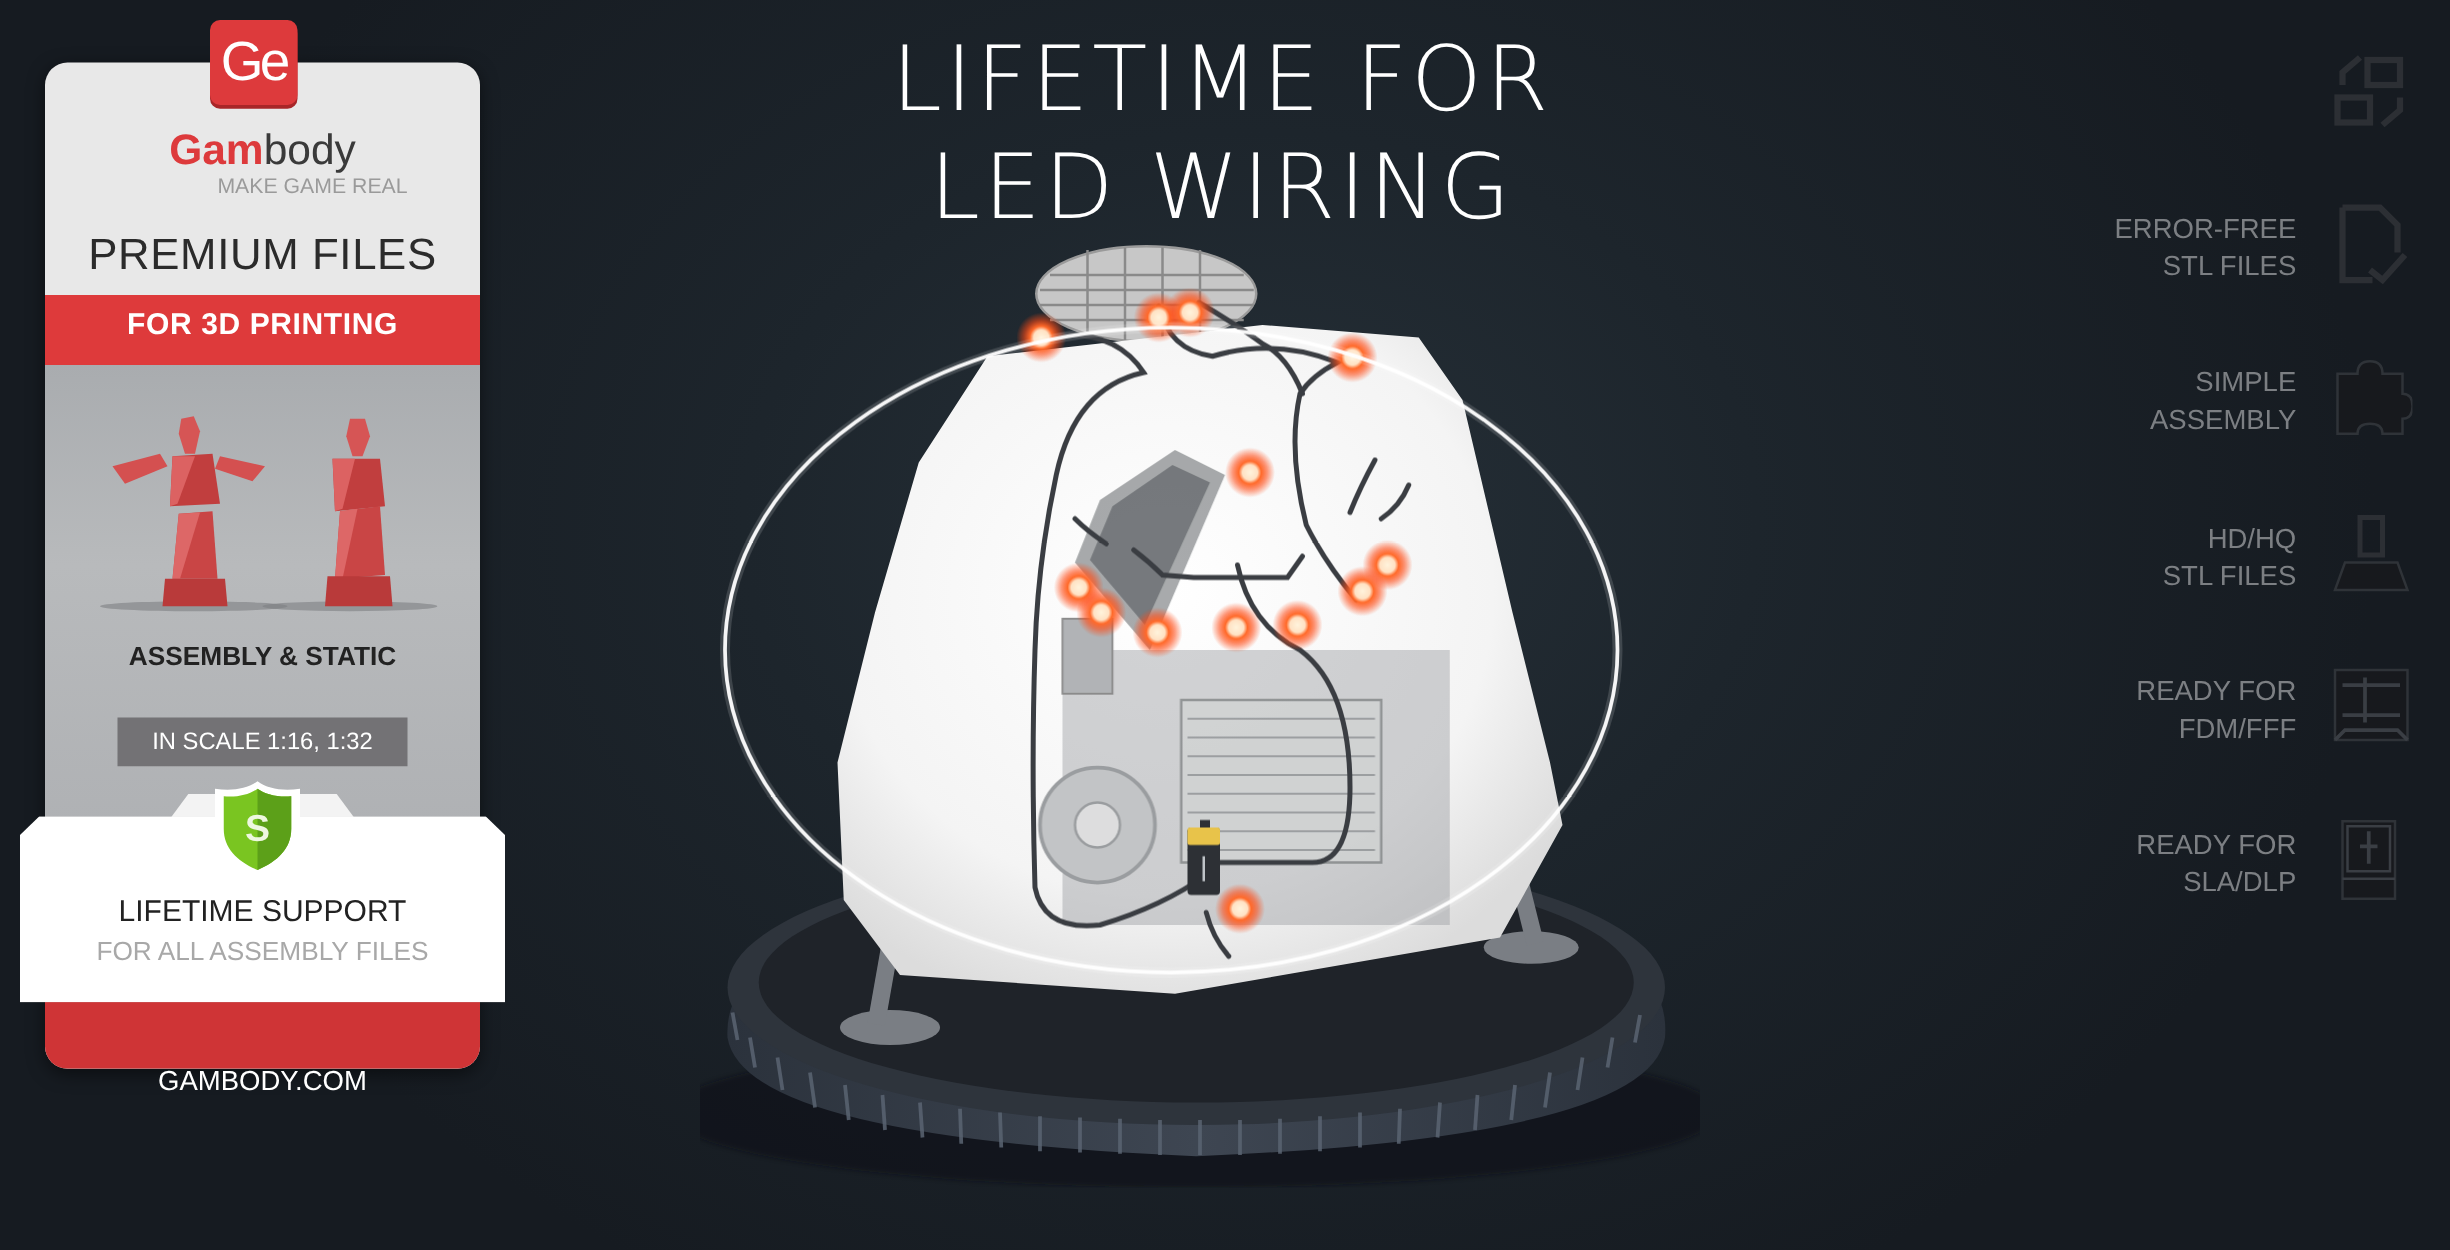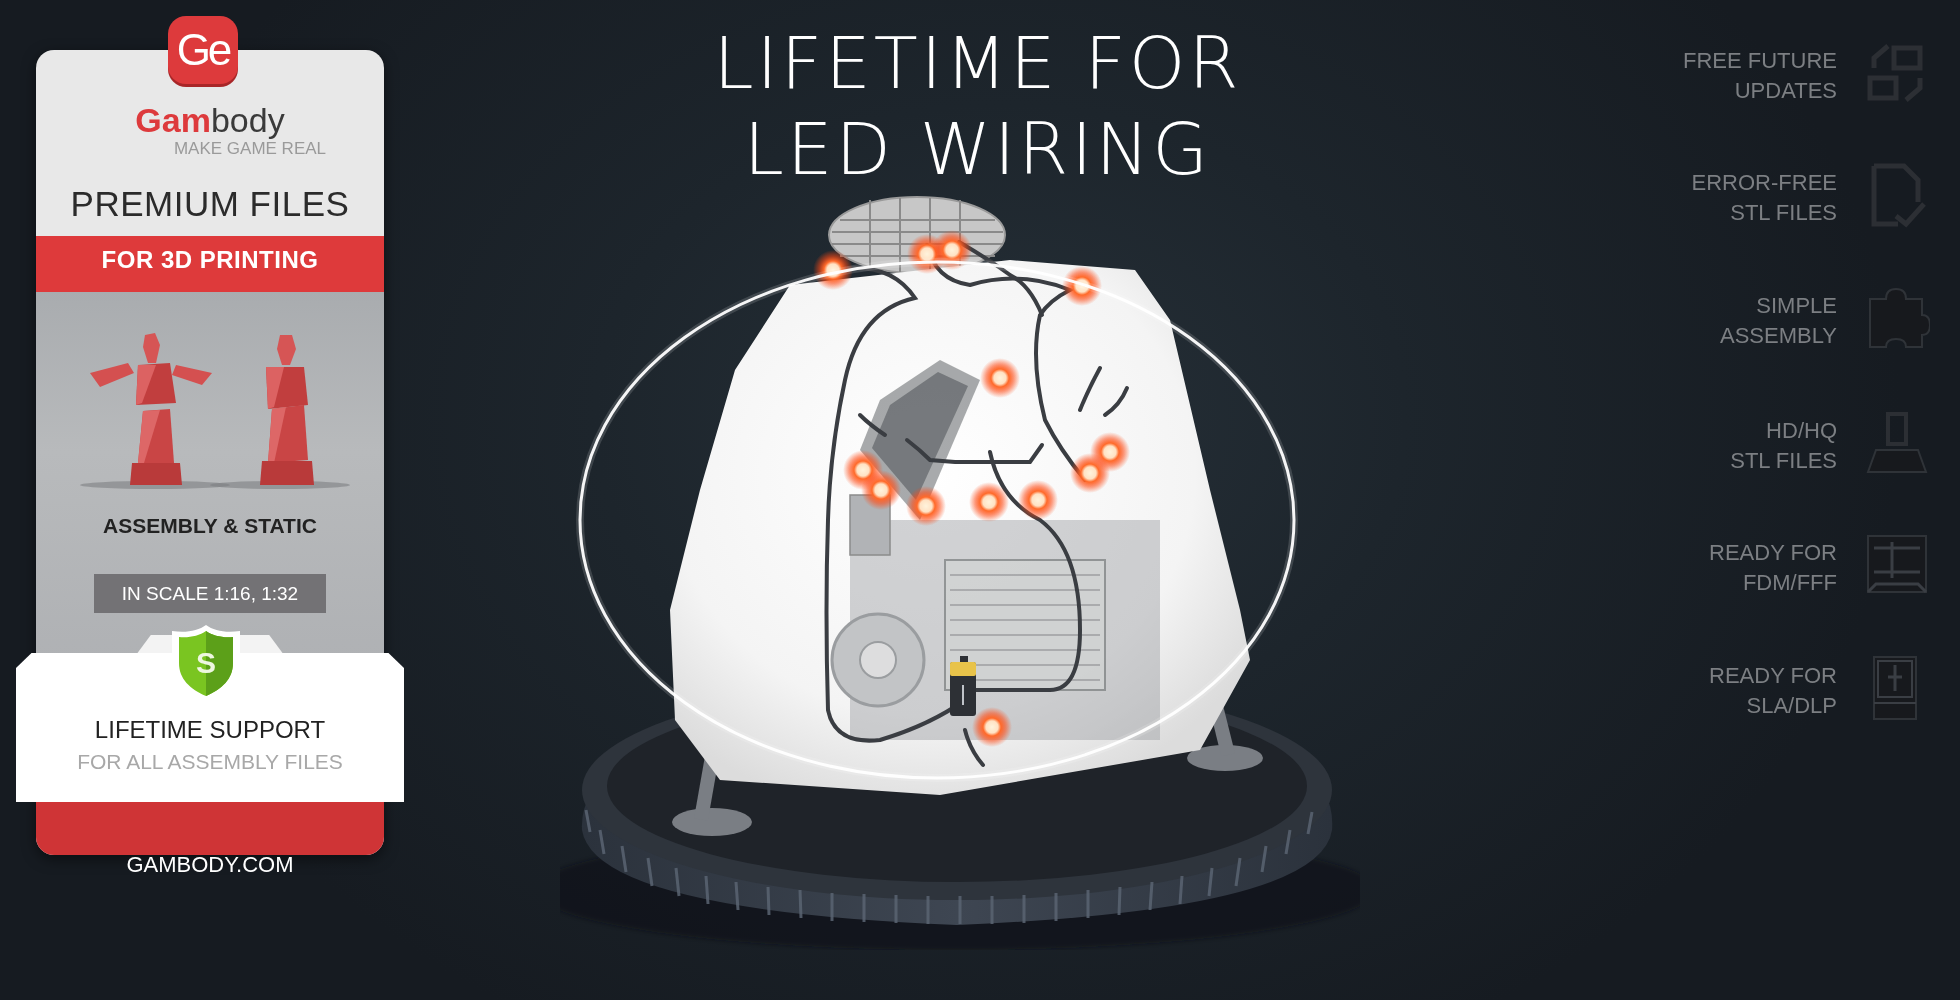--- a/index.html
+++ b/index.html
@@ -8,21 +8,21 @@
     font-family:"Liberation Sans", "DejaVu Sans", sans-serif;}
   .abs{position:absolute;}
 
   
   .panel{left:36px;top:50px;width:348px;height:805px;border-radius:18px;overflow:hidden;
     background:#e8e8e8;box-shadow:0 4px 14px rgba(0,0,0,.5);}
   .panel .gray{position:absolute;left:0;top:242px;width:100%;height:400px;
     background:linear-gradient(#a9acaf 0%, #b8babc 40%, #aeb0b3 100%);}
   .panel .redband{position:absolute;left:0;top:186px;width:100%;height:56px;background:#de3a3b;}
   .panel .redfoot{position:absolute;left:0;top:742px;width:100%;height:63px;background:#cf3436;}
-  .logo-ge{left:168px;top:16px;width:70px;height:68px;border-radius:18px;background:#dd3a3c;
+  .logo-ge{left:168px;top:16px;width:70px;height:68px;border-radius:8px;background:#dd3a3c;
     box-shadow:0 3px 0 #a82628;color:#fff;font-size:44px;line-height:68px;text-align:center;letter-spacing:-3px;z-index:5;}
   .brand{left:36px;width:348px;top:92px;text-align:center;font-size:34px;line-height:56px;z-index:4;}
   .brand .gam{color:#dd3a3c;font-weight:bold;}
   .brand .body{color:#3a3a3a;}
   .tagline{left:36px;width:348px;top:139px;text-align:center;font-size:17px;color:#9a9a9a;z-index:4;margin-left:40px;}
   .premium{left:36px;width:348px;top:184px;text-align:center;font-size:35px;color:#2b2b2b;z-index:4;letter-spacing:0.5px;}
   .for3d{left:36px;width:348px;top:246px;text-align:center;font-size:24px;color:#fff;font-weight:bold;z-index:4;letter-spacing:0.5px;}
   .figures{left:80px;top:325px;width:270px;height:170px;z-index:4;}
   .assembly{left:36px;width:348px;top:514px;text-align:center;font-size:21px;font-weight:bold;color:#222;z-index:4;}
   .scale{left:94px;top:574px;width:232px;height:39px;background:#737275;color:#fff;font-size:19px;line-height:39px;text-align:center;z-index:4;}
@@ -247,24 +247,20 @@
     <circle cx="550" cy="262" r="20" fill="url(#ledGlow)"></circle>
     <circle cx="530" cy="283" r="20" fill="url(#ledGlow)"></circle>
     <circle cx="432" cy="537" r="20" fill="url(#ledGlow)"></circle>
   </g>
 
   <ellipse cx="377" cy="330" rx="357" ry="258" fill="none" stroke="#ffffff" stroke-width="3" opacity=".95"></ellipse>
   <ellipse cx="377" cy="330" rx="357" ry="258" fill="none" stroke="#ffffff" stroke-width="8" opacity=".15"></ellipse>
 </svg>
 
 <div class="abs feature" style="top:40px">
-  <div class="ftxt">
-      <div>FREE FUTURE</div>
-      <div>UPDATES</div>
-    </div>
   <svg class="ficon" viewBox="0 0 66 66" fill="none" stroke="#2c2f34" stroke-width="5">
     <rect x="30" y="8" width="26" height="20"></rect>
       <rect x="6" y="38" width="26" height="20"></rect>
     <path d="M24 6 L10 18 L10 28"></path>
       <path d="M42 60 L56 48 L56 38"></path>
   </svg>
 </div>
 
 <div class="abs feature" style="top:162px">
   <div class="ftxt">

